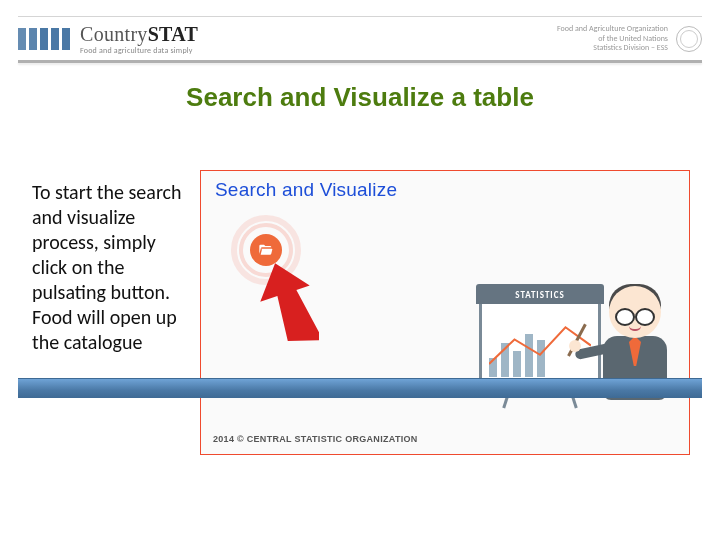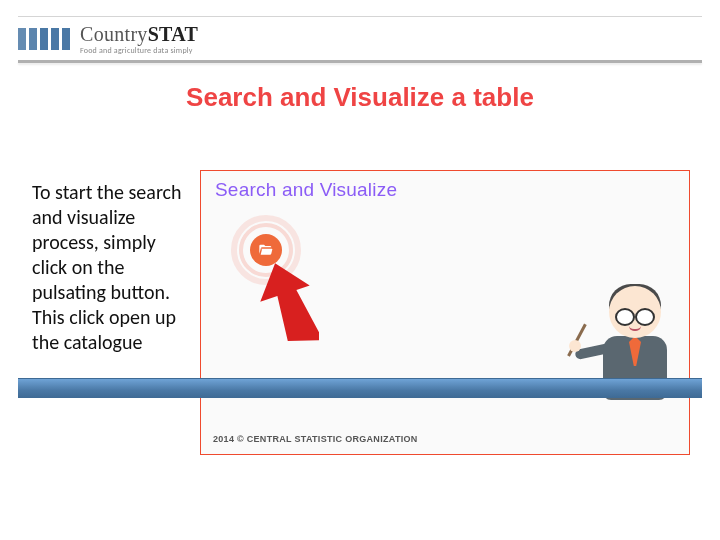--- a/index.html
+++ b/index.html
@@ -18,28 +18,28 @@
   .logo-text .brand .thin { font-weight: 300; color:#555;}
   .logo-text .brand .bold { font-weight: 700; color:#222;}
   .logo-text .sub { font-size: 8px; color: #888; letter-spacing: .2px; margin-top:2px;}
   .header-right { margin-left: auto; display: flex; align-items: center; gap: 8px; }
   .fao-text { text-align: right; font-size: 8px; color: #999; line-height: 1.2; }
   .fao-logo { width: 26px; height: 26px; border: 1px solid #bbb; border-radius: 50%; position: relative; }
   .fao-logo::after{content:"";position:absolute;inset:3px;border:1px solid #ccc;border-radius:50%;}
   .header::after { content: ""; position: absolute; left: 0; right: 0; bottom: -3px; height: 3px; background: #b0b0b0; box-shadow: 0 2px 2px rgba(0,0,0,.08); }
 
   
-  .title { position: absolute; top: 82px; left: 0; right: 0; text-align: center; font-size: 26px; font-weight: 700; color: #ef4444; font-family: Verdana, Geneva, sans-serif; }
+  .title { position: absolute; top: 82px; left: 0; right: 0; text-align: center; font-size: 26px; font-weight: 700; color: #4d7c0f; font-family: Verdana, Geneva, sans-serif; }
 
   
   .instructions { position: absolute; top: 180px; left: 32px; width: 150px; font-size: 20px; color: #111; line-height: 1.25; font-family: Calibri, Arial, sans-serif; }
 
   
   .panel { position: absolute; top: 170px; left: 200px; width: 490px; height: 285px; border: 1px solid #ef4a2e; background: #fafafa; }
-  .panel-title { font-size: 19px; font-weight: 300; color: #8b5cf6; padding: 8px 14px 0; letter-spacing: .2px; font-family: 'Segoe UI', Arial, sans-serif;}
+  .panel-title { font-size: 19px; font-weight: 300; color: #1d4ed8; padding: 8px 14px 0; letter-spacing: .2px; font-family: 'Segoe UI', Arial, sans-serif;}
   .pulse-wrap { position: absolute; top: 44px; left: 30px; width: 70px; height: 70px; }
   .ring { position:absolute; inset:0; border-radius:50%; border:6px solid rgba(239,74,46,.12);}
   .ring.r2{inset:8px;border-width:4px;border-color:rgba(239,74,46,.18);}
   .pulse-btn { position: absolute; top: 19px; left: 19px; width: 32px; height: 32px; border-radius: 50%; background: #ef6a3a; display:flex;align-items:center;justify-content:center;}
   .pulse-btn svg{width:16px;height:16px;fill:#fff;}
 
   .red-arrow { position: absolute; top: 90px; left: 58px; }
   .red-arrow svg { width: 60px; height: 90px; }
 
   
@@ -88,26 +88,34 @@
           <span></span>
           <span></span>
       </div>
       <div class="logo-text">
         <div class="brand">
           <span class="thin">Country</span><span class="bold">STAT</span>
         </div>
         <div class="sub">Food and agriculture data simply</div>
       </div>
     </div>
+    <div class="header-right">
+      <div class="fao-text">
+        <div>Food and Agriculture Organization</div>
+        <div>of the United Nations</div>
+        <div>Statistics Division – ESS</div>
+      </div>
+      <div class="fao-logo"></div>
+    </div>
   </div>
 
   <div class="title">Search and Visualize a table</div>
 
   <div class="instructions" style="white-space: pre-line;">To start the search and visualize process, simply click on the pulsating button.
-This click open up the catalogue</div>
+Food will open up the catalogue</div>
 
   <div class="panel">
     <div class="panel-title">Search and Visualize</div>
 
     <div class="pulse-wrap">
       <div class="ring"></div>
       <div class="ring r2"></div>
       <div class="pulse-btn">
         <svg viewBox="0 0 24 24">
             <path d="M2 6a2 2 0 0 1 2-2h5l2 2h7a2 2 0 0 1 2 2H6.2a2 2 0 0 0-1.94 1.52L2 18V6zm2.6 4h15.9a1 1 0 0 1 .97 1.24l-1.6 6.4A2 2 0 0 1 17.93 19H4l2.1-8.48A1 1 0 0 1 4.6 10z"></path>
@@ -116,20 +124,37 @@
     </div>
 
     <div class="red-arrow">
       <svg viewBox="0 0 60 90">
         <defs></defs>
         <path d="M30 0 L56 32 L42 32 L52 88 L18 78 L22 32 L4 32 Z" fill="#d8201f" transform="rotate(-18 30 45)"></path>
       </svg>
     </div>
 
     <div class="stat-wrap">
+      <div class="board">
+        <div class="board-frame"></div>
+        <div class="board-head">STATISTICS</div>
+        <div class="mini-chart">
+          <div class="bars">
+              <span style="height: 30%;"></span>
+              <span style="height: 55%;"></span>
+              <span style="height: 42%;"></span>
+              <span style="height: 70%;"></span>
+              <span style="height: 60%;"></span>
+            </div>
+          <svg class="line" viewBox="0 0 100 60" preserveAspectRatio="none">
+            <polyline id="mini-line" fill="none" stroke="#ef6a3a" stroke-width="2" points="0.0,48.0 25.0,24.0 50.0,39.0 75.0,12.0 100.0,30.0"></polyline>
+          </svg>
+        </div>
+        <div class="board-legs"></div>
+      </div>
       <div class="person">
         <div class="stick"></div>
         <div class="p-arm"></div>
         <div class="p-hand"></div>
         <div class="p-body"></div>
         <div class="p-tie"></div>
         <div class="p-hair"></div>
         <div class="p-head"></div>
         <div class="p-glasses"></div>
         <div class="p-mouth"></div>

